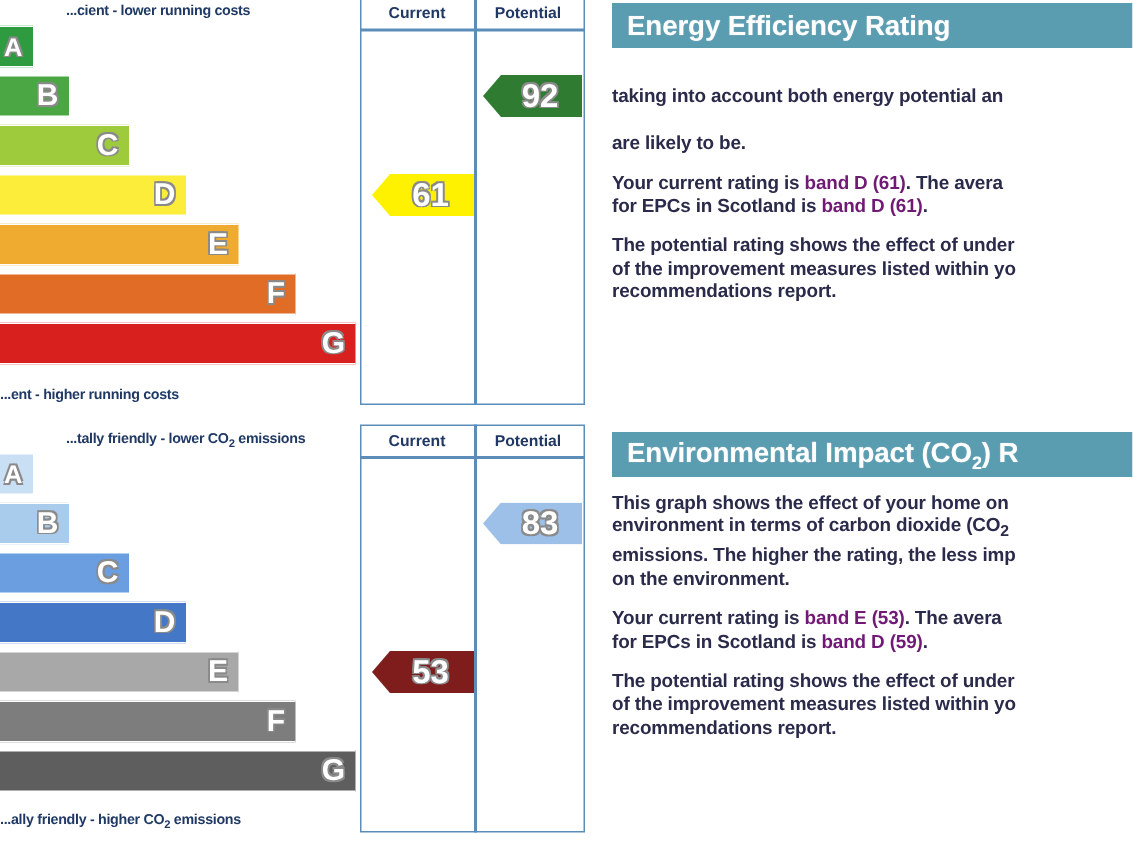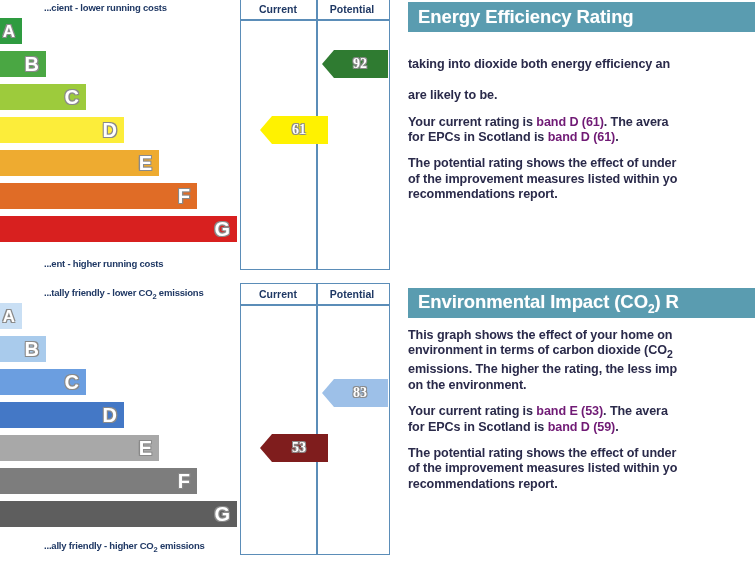--- a/index.html
+++ b/index.html
@@ -18,21 +18,21 @@
 
   .chart-inner{position:relative;width:100%;height:100%;}
 
   
   .cap{
     position:absolute;left:0;width:240px;
     font-size:9.5px;font-weight:bold;color:#1f3864;
     letter-spacing:-0.2px;white-space:nowrap;
   }
   .cap.top{top:4px;padding-left:44px;}
-  .cap.bot{bottom:9px;padding-left:44px;}
+  .cap.bot{bottom:9px;}
   .cap sub{font-size:7.5px;}
 
   
   .bars{position:absolute;left:0;top:19px;width:240px;height:232px;}
   .bar{
     position:absolute;left:-14px;height:28px;
     box-sizing:border-box;
     border-top:1px solid #ffffff;border-bottom:1px solid #ffffff;
     display:flex;align-items:center;justify-content:flex-end;
   }
@@ -60,29 +60,28 @@
   .rtable .thead{
     position:absolute;top:3px;height:20px;line-height:20px;
     font-size:10.5px;font-weight:bold;color:#1f3864;text-align:center;
   }
   .rtable .thead.c1{left:0;width:76px;}
   .rtable .thead.c2{left:78px;width:68px;}
 
   
   .arrow{
     position:absolute;height:28px;line-height:28px;
-    font-size:14px;font-weight:bold;color:#ffffff;
+    font-size:22px;font-weight:bold;color:#ffffff;
     text-align:center;
     text-shadow:
       -1.1px -1.1px 0 #8a8a8a, 1.1px -1.1px 0 #8a8a8a,
       -1.1px  1.1px 0 #8a8a8a, 1.1px  1.1px 0 #8a8a8a;
     clip-path:polygon(12px 0, 100% 0, 100% 100%, 12px 100%, 0 50%);
-    font-family:Liberation Serif, serif;
-  }
-  .arrow.cur{left:20px;width:68px;}
+  }
+  .arrow.cur{left:8px;width:68px;}
   .arrow.pot{left:82px;width:66px;}
   .arrow em{font-style:normal;padding-left:10px;}
 
   
   .panel{position:absolute;left:408px;width:400px;}
   .panel.energy{top:2px;}
   .panel.co2{top:288px;}
 
   .panel .hdr{
     width:347px;height:30px;background:#5a9cb0;
@@ -191,33 +190,33 @@
 
       <div class="rtable">
         <div class="frame"></div>
         <div class="vsep"></div>
         <div class="hsep"></div>
         <div class="thead c1">Current</div>
         <div class="thead c2">Potential</div>
         <div class="arrow cur" id="co-cur" style="background: #7f1d1d; top: 153px;">
           <em>53</em>
         </div>
-        <div class="arrow pot" id="co-pot" style="background: rgb(157, 192, 232); top: 54px; margin-top: 44px;">
+        <div class="arrow pot" id="co-pot" style="background: rgb(157, 192, 232); top: 54px;">
           <em>83</em>
         </div>
       </div>
     </div>
   </div>
 
   <div class="panel energy">
     <div class="hdr">
       <h2>Energy Efficiency Rating</h2>
     </div>
     <div class="body">
-        <p><br><span>taking into dioxide both energy efficiency an</span><br><br><span>are likely to be.</span></p>
+        <p><br><span>taking into account both energy potential an</span><br><br><span>are likely to be.</span></p>
         <p><span>Your current rating is </span><span class="b">band D (61)</span><span>. The avera</span><br><span>for EPCs in Scotland is </span><span class="b">band D (61)</span><span>.</span></p>
         <p><span>The potential rating shows the effect of under</span><br><span>of the improvement measures listed within yo</span><br><span>recommendations report.</span></p>
       </div>
   </div>
 
   <div class="panel co2">
     <div class="hdr">
       <h2>
         <span>Environmental Impact (CO</span><sub>2</sub><span>) R</span>
       </h2>

